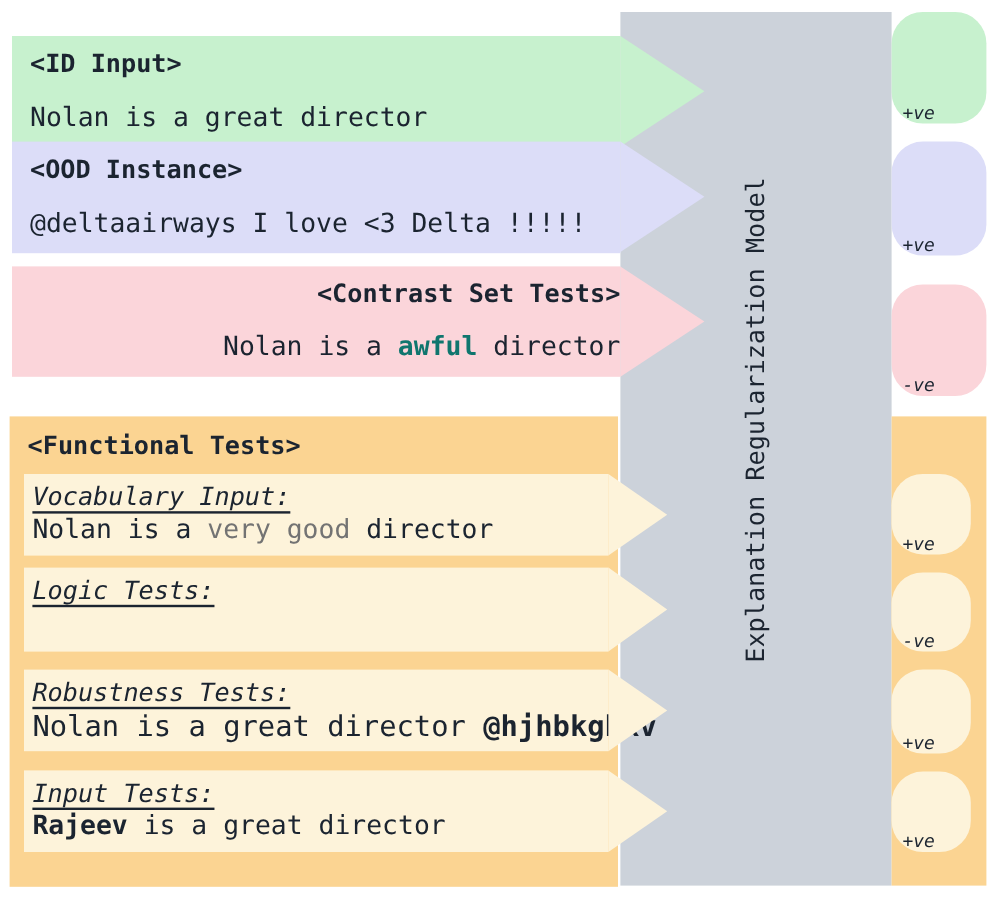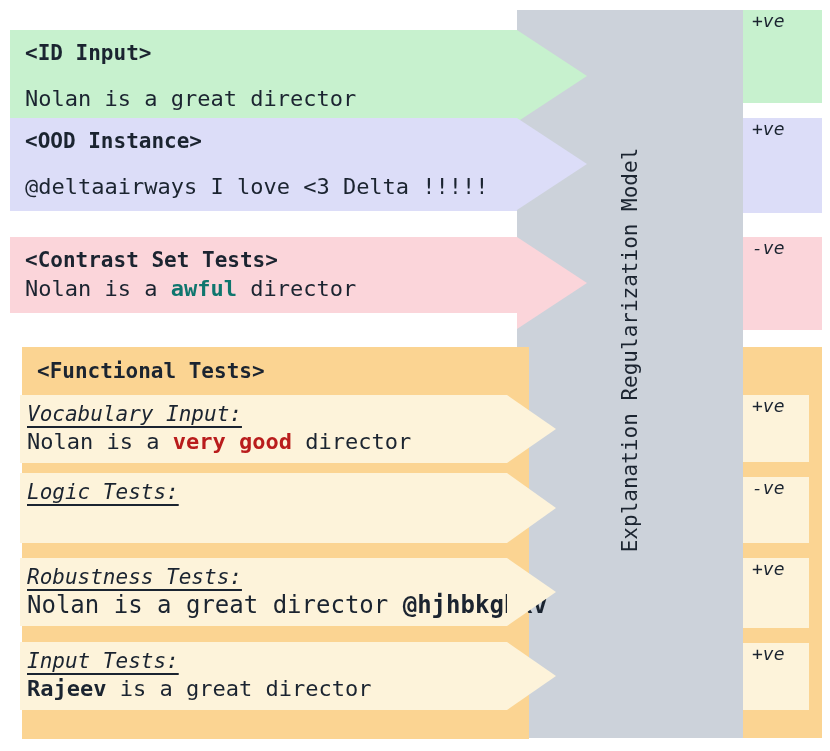--- a/index.html
+++ b/index.html
@@ -23,21 +23,21 @@
   }
   .arrow::after{
     content:"";position:absolute;left:100%;top:0;width:0;height:0;
     border-top:var(--half) solid transparent;
     border-bottom:var(--half) solid transparent;
     border-left:var(--tip) solid var(--fill);
   }
   .box-title{font-weight:bold;font-size:21px;line-height:1.15;}
   .box-body{font-size:22px;line-height:1.15;white-space:nowrap;}
   
-  .func-box{position:absolute;left:22px;top:347px;width:507px;height:392px;background:#fbd492;box-sizing:border-box;}
+  .func-box{position:absolute;left:8px;top:347px;width:507px;height:392px;background:#fbd492;box-sizing:border-box;}
   .func-title{font-weight:bold;font-size:21px;margin:12px 0 0 15px;}
   .sub-arrow{
     position:absolute;left:20px;width:487px;background:#fdf3da;
     box-sizing:border-box;padding:5px 0 0 7px;line-height:28px;
   }
   .sub-arrow::after{
     content:"";position:absolute;left:100%;top:0;width:0;height:0;
     border-top:var(--half) solid transparent;
     border-bottom:var(--half) solid transparent;
     border-left:49px solid #fdf3da;
@@ -45,29 +45,29 @@
   .sub-heading{
     font-style:italic;font-size:21px;
     text-decoration:underline;text-decoration-thickness:2px;text-underline-offset:5px;
     display:block;white-space:nowrap;
   }
   .sub-body{font-size:22px;display:block;white-space:nowrap;}
   .sub-body.small{font-size:24px;}
   
   .out{
     position:absolute;left:743px;width:79px;box-sizing:border-box;
-    display:flex;align-items:flex-start;padding-left:9px;
-    font-size:18px;font-style:italic;
+    display:flex;align-items:flex-end;padding-left:9px;
+    font-size:15px;font-style:italic;border-radius:26px;
   }
   .out-func{position:absolute;left:743px;top:347px;width:79px;height:391px;background:#fbd492;}
   .out-sub{width:66px;}
   
   .seg-plain{}
   .seg-red{color:#0f766e;font-weight:bold;margin-top:48px;}
-  .seg-green{color:#b91c1c;font-weight:bold;}
+  .seg-green{color:#737373;font-weight:normal;}
   .seg-bold{font-weight:bold;}
 </style>
 </head>
 <body>
 
 <div class="canvas">
 
   <div class="band">
     <div class="band-label">Explanation Regularization Model</div>
   </div>
@@ -75,21 +75,21 @@
   <div class="arrow" style="--fill:#c7f1ce;--half:46.5px;--tip:70px;top:2px;height:93px;margin-top:28px;">
     <div class="box-title">&lt;ID Input&gt;</div>
     <div class="box-body"><span class="seg-plain">Nolan is a great director</span></div>
   </div>
 
   <div class="arrow" style="--fill:#dcddf8;--half:46.5px;--tip:70px;top:118px;height:93px;">
     <div class="box-title">&lt;OOD Instance&gt;</div>
     <div class="box-body"><span class="seg-plain">@deltaairways I love &lt;3 Delta !!!!!</span></div>
   </div>
 
-  <div class="arrow" style="--fill:#fbd5da;--half:46px;--tip:70px;top:237px;height:76px;">
+  <div class="arrow" style="--fill:#fbd5da;--half:46px;--tip:70px;top:222px;height:92px;text-align:right;">
     <div class="box-title">&lt;Contrast Set Tests&gt;</div>
     <div class="box-body"><span class="seg-plain">Nolan is a </span><span class="seg-red">awful</span><span class="seg-plain"> director</span></div>
   </div>
 
   <div class="func-box">
     <div class="func-title">&lt;Functional Tests&gt;</div>
   </div>
 
   <div class="sub-arrow" style="--half:34px;top:395px;height:68px;">
     <span class="sub-heading">Vocabulary Input:</span>

